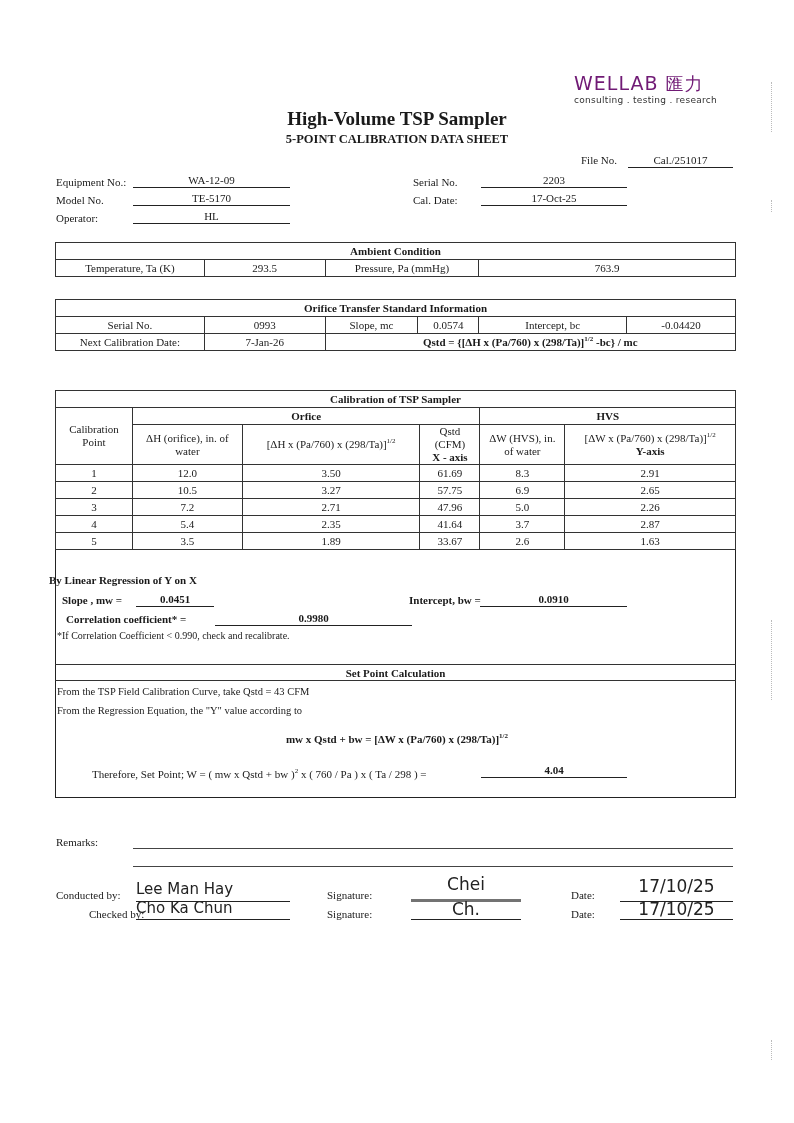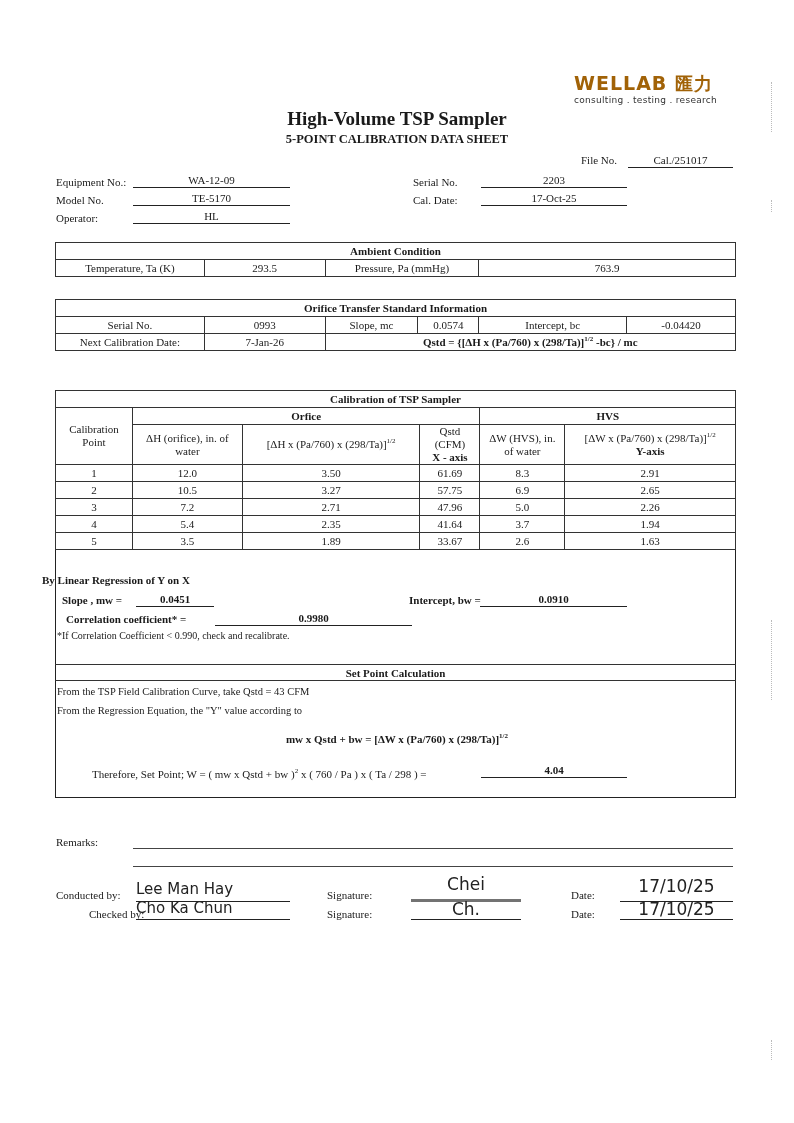--- a/index.html
+++ b/index.html
@@ -1,19 +1,19 @@
 <!DOCTYPE html>
 <html><head>
 <meta charset="utf-8">
 <style>
   * { box-sizing: border-box; margin: 0; padding: 0; }
   html, body { width: 794px; height: 1123px; background: #ffffff; }
   body { position: relative; font-family: "Liberation Serif", "DejaVu Serif", serif; color: #1a1a1a; overflow: hidden; }
   .abs { position: absolute; }
-  .logo-main { left: 574px; top: 72px; font-family: "DejaVu Sans", sans-serif; font-size: 19px; font-weight: bold; letter-spacing: 1px; color: #a16207; }
+  .logo-main { left: 574px; top: 72px; font-family: "DejaVu Sans", sans-serif; font-size: 19px; font-weight: normal; letter-spacing: 1px; color: #701a75; }
   .logo-main .cjk { font-size: 18px; }
   .logo-sub { left: 574px; top: 95px; font-family: "DejaVu Sans", sans-serif; font-size: 9px; color: #333; letter-spacing: 0.3px; }
   .title { left: 0; width: 794px; top: 108px; text-align: center; font-size: 19px; font-weight: bold; }
   .subtitle { left: 0; width: 794px; top: 132px; text-align: center; font-size: 12.5px; font-weight: bold; }
   .lbl { font-size: 11px; }
   .uline { border-bottom: 1px solid #222; text-align: center; font-size: 11px; height: 15px; line-height: 14px; }
   table.grid { position: absolute; border-collapse: collapse; font-size: 11px; }
   table.grid td { border: 1px solid #333; text-align: center; padding: 0 3px; height: 17px; line-height: 13px; }
   table.grid td.hdr { font-weight: bold; }
   table.grid { border: 1.5px solid #222; }
@@ -148,34 +148,34 @@
     <td>47.96</td>
     <td>5.0</td>
     <td>2.26</td>
   </tr>
   <tr>
     <td>4</td>
     <td>5.4</td>
     <td>2.35</td>
     <td>41.64</td>
     <td>3.7</td>
-    <td>1.94</td>
+    <td>2.87</td>
   </tr>
   <tr>
     <td>5</td>
     <td>3.5</td>
     <td>1.89</td>
     <td>33.67</td>
     <td>2.6</td>
     <td>1.63</td>
   </tr>
 </tbody>
   </table>
 
-<div class="abs" style="left:42px; top:574px; font-size:11px; font-weight:bold;">By Linear Regression of Y on X</div>
+<div class="abs" style="left:49px; top:574px; font-size:11px; font-weight:bold;">By Linear Regression of Y on X</div>
 <div class="abs" style="left:62px; top:594px; font-size:11px; font-weight:bold;">Slope , mw =</div>
 <div class="abs uline" style="left:136px; top:592px; width:78px; font-weight:bold;">0.0451</div>
 <div class="abs" style="left:409px; top:594px; font-size:11px; font-weight:bold;">Intercept, bw =</div>
 <div class="abs uline" style="left:480px; top:592px; width:147px; font-weight:bold;">0.0910</div>
 <div class="abs" style="left:66px; top:613px; font-size:11px; font-weight:bold;">Correlation coefficient* =</div>
 <div class="abs uline" style="left:215px; top:611px; width:197px; font-weight:bold;">0.9980</div>
 <div class="abs" style="left:57px; top:630px; font-size:10px;">*If Correlation Coefficient &lt; 0.990, check and recalibrate.</div>
 
 <div class="abs" style="left:55px; top:664px; width:681px; border-top:1px solid #333; border-bottom:1px solid #333; height:17px; text-align:center; font-size:11px; font-weight:bold; line-height:16px;">Set Point Calculation</div>
 <div class="abs" style="left:57px; top:686px; font-size:10.5px;">From the TSP Field Calibration Curve, take Qstd = 43 CFM</div>

